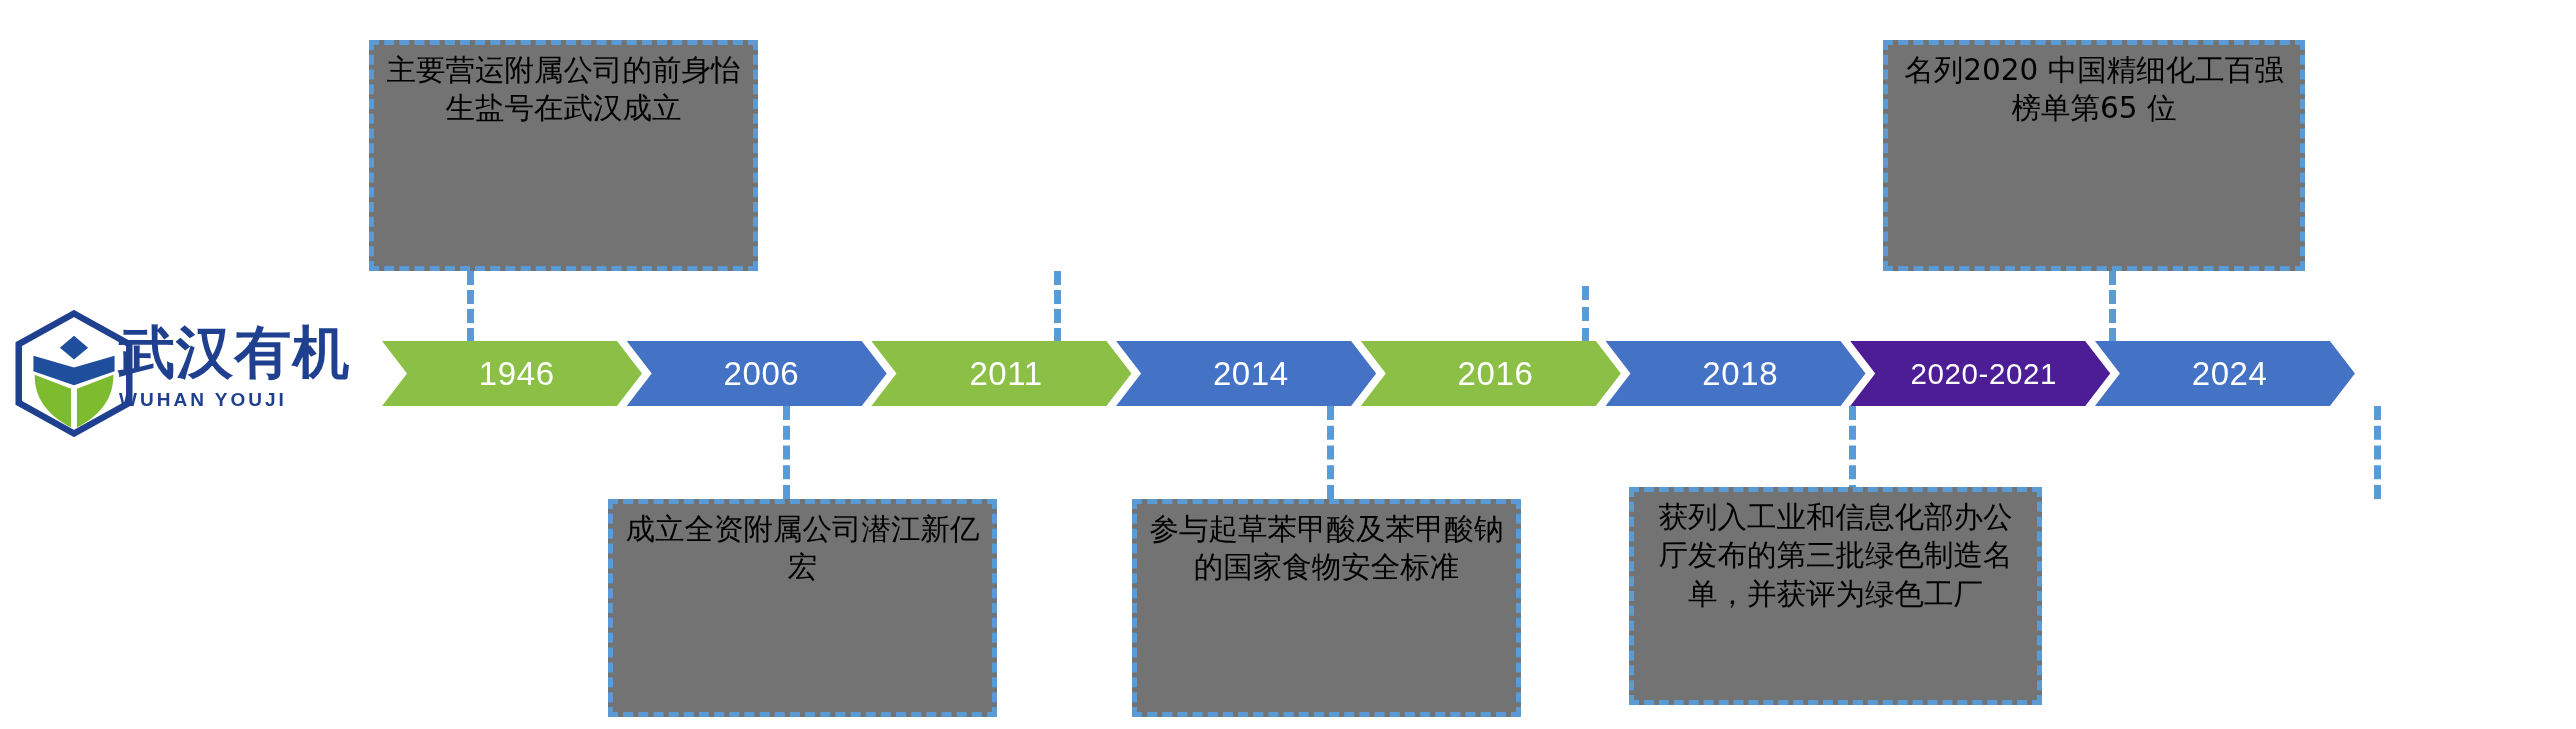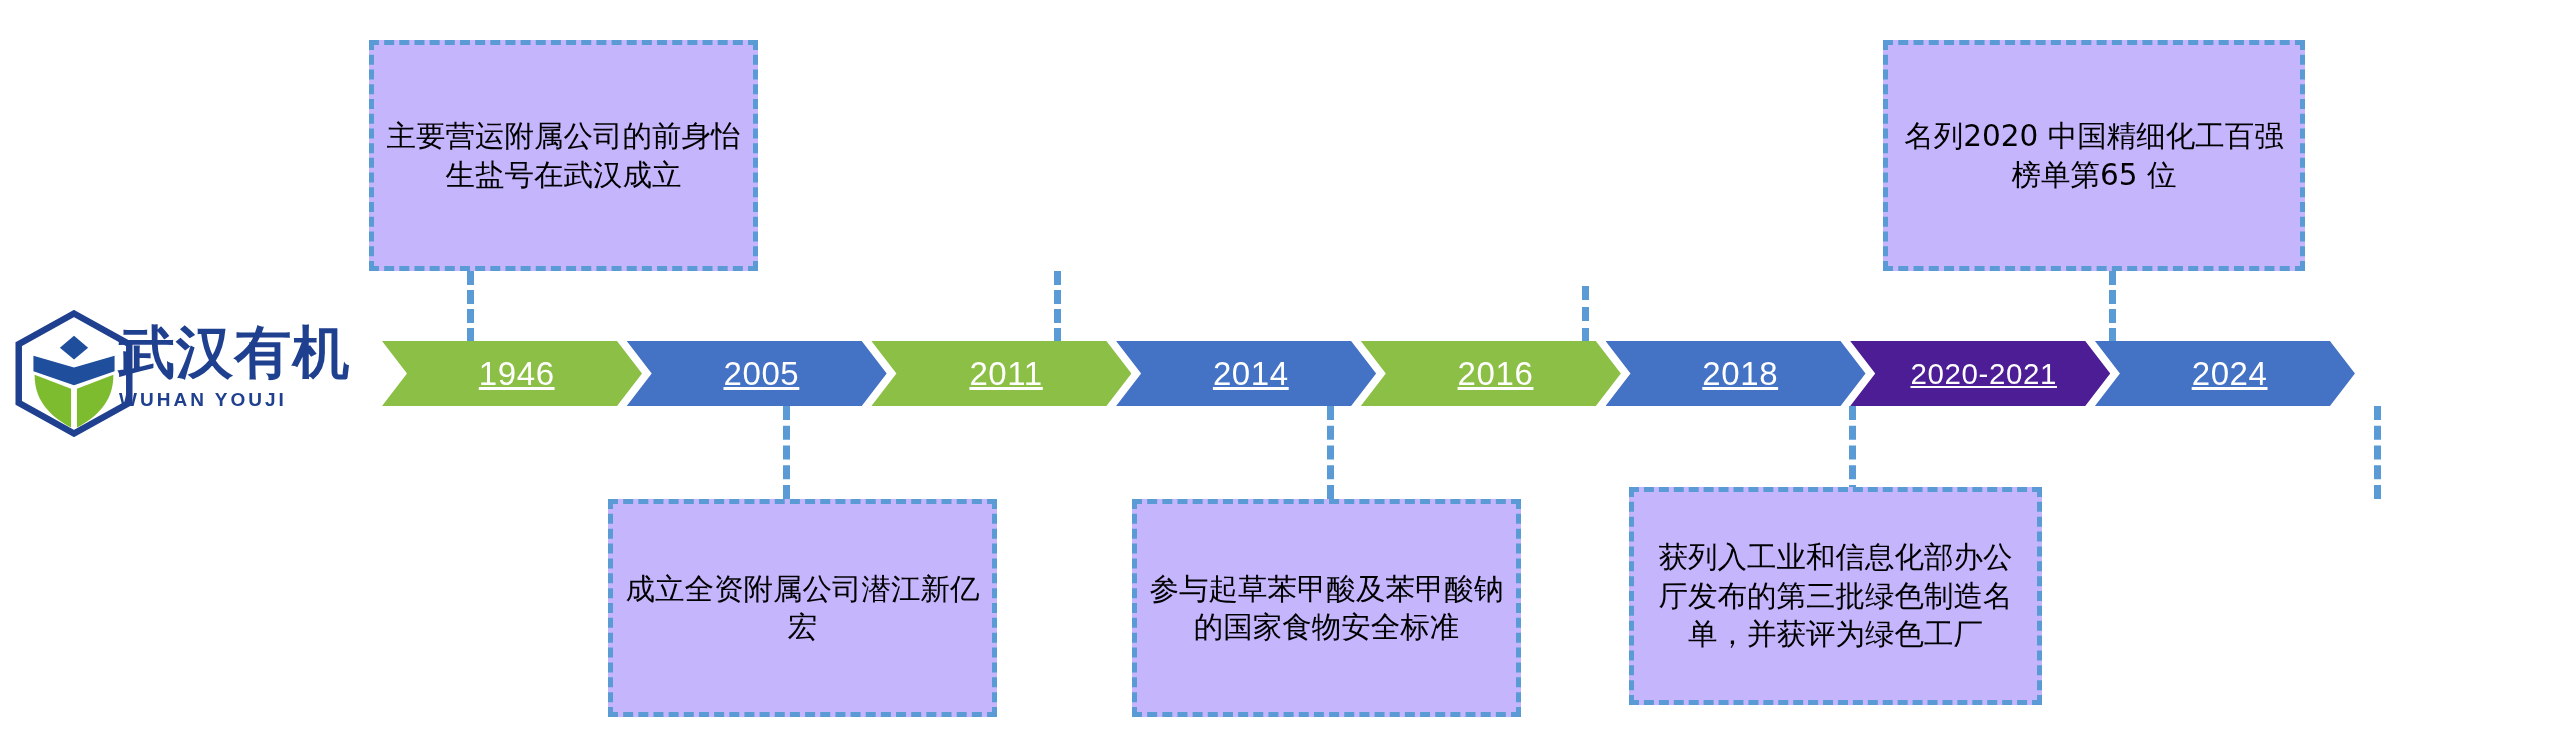--- a/index.html
+++ b/index.html
@@ -89,35 +89,33 @@
     clip-path: polygon(0 0, calc(100% - 25px) 0, 100% 50%, calc(100% - 25px) 100%, 0 100%, 25px 50%);
   }
   .chevron-label {
     color: #ffffff;
     font-size: 33px;
     font-weight: 400;
     letter-spacing: 0.6px;
     white-space: nowrap;
     position: relative;
     left: 4.7px;
-    text-decoration: underline;
   }
   .chevron-label.narrow {
     font-size: 29.5px;
     left: 3.5px;
   }
 
   
   .callout {
     position: absolute;
     box-sizing: border-box;
-    background: #c4b5fd;
+    background: #737373;
     border: 5.3px dashed #5B9BD5;
     display: flex;
-    align-items: center;
     justify-content: center;
     padding: 5.9px 10.6px;
   }
   .callout-text {
     font-family: "DejaVu Sans", "Liberation Sans", sans-serif;
     font-size: 29.5px;
     line-height: 1.30;
     color: #000000;
     text-align: center;
     word-break: break-all;
@@ -170,21 +168,21 @@
 
   <div class="callout" style="left:1883px; top:40px; width:422px; height:231px;">
     <div class="callout-text">名列2020 中国精细化工百强榜单第65 位</div>
   </div>
 
   <div id="arrow-band">
     <div class="chevron first" style="width:260px; background:#8CBF45;">
       <span class="chevron-label">1946</span>
     </div>
     <div class="chevron" style="width:260px; background:#4472C4;">
-      <span class="chevron-label">2005</span>
+      <span class="chevron-label">2006</span>
     </div>
     <div class="chevron" style="width:260px; background:#8CBF45;">
       <span class="chevron-label">2011</span>
     </div>
     <div class="chevron" style="width:260px; background:#4472C4;">
       <span class="chevron-label">2014</span>
     </div>
     <div class="chevron" style="width:260px; background:#8CBF45;">
       <span class="chevron-label">2016</span>
     </div>

